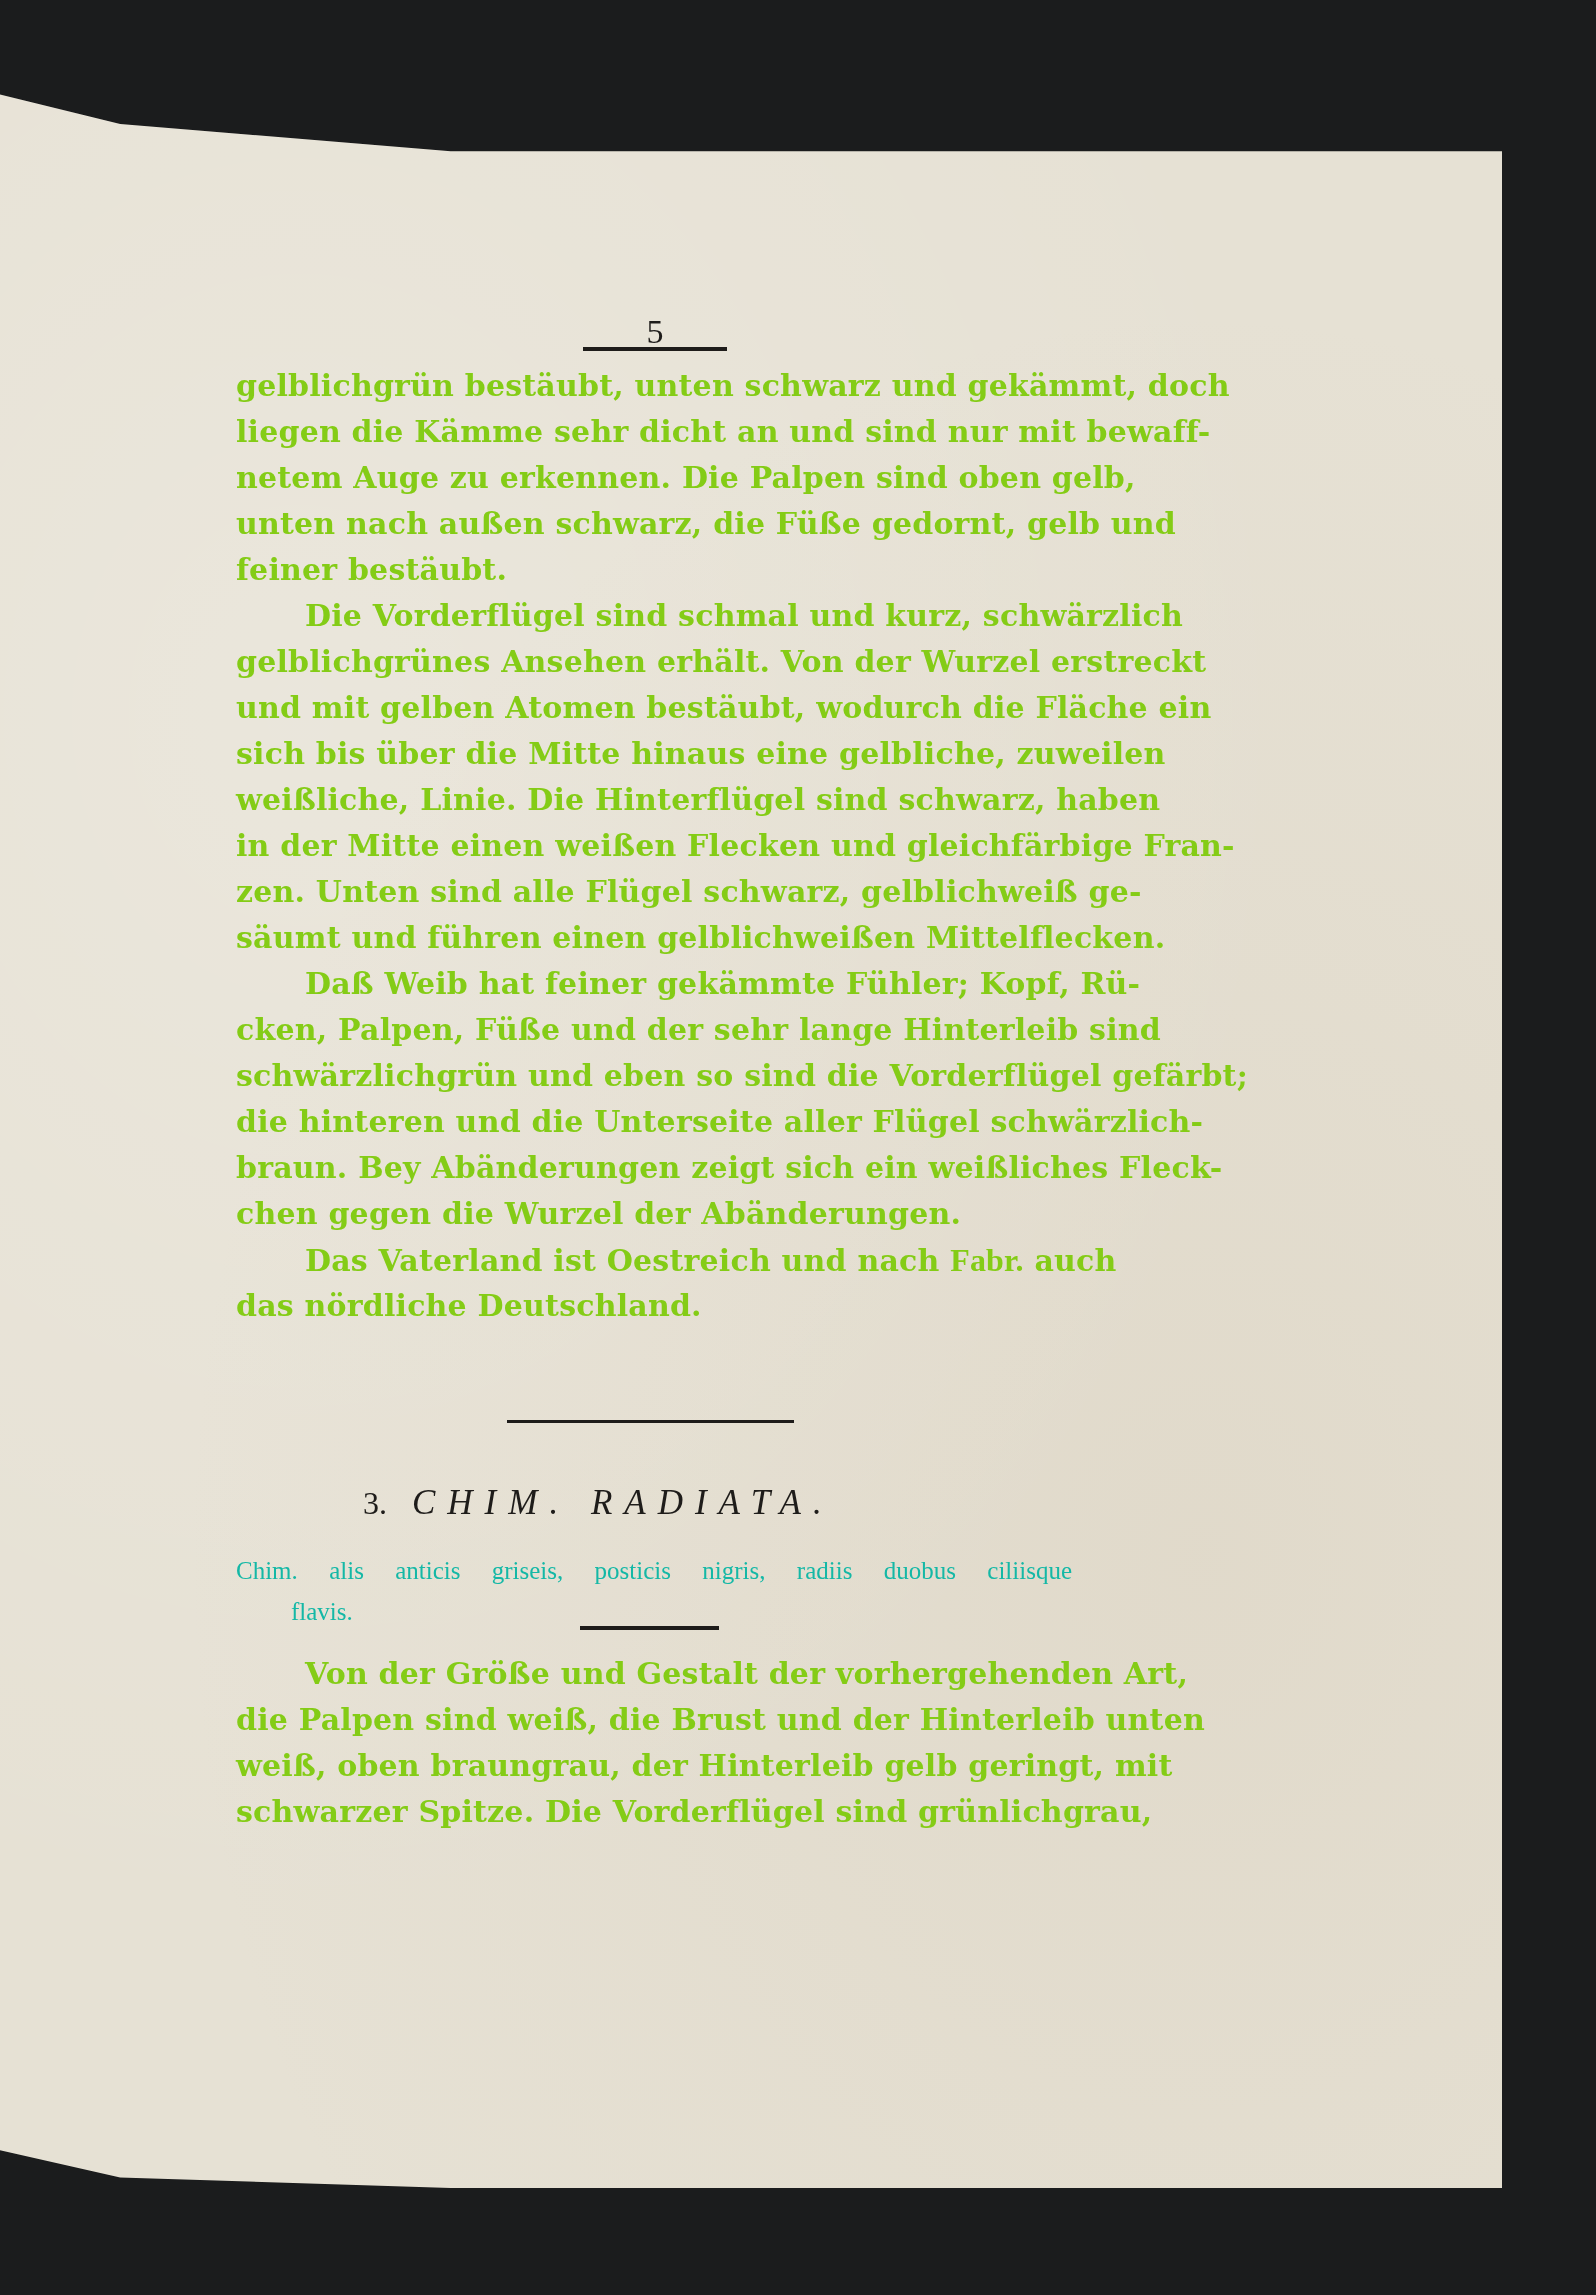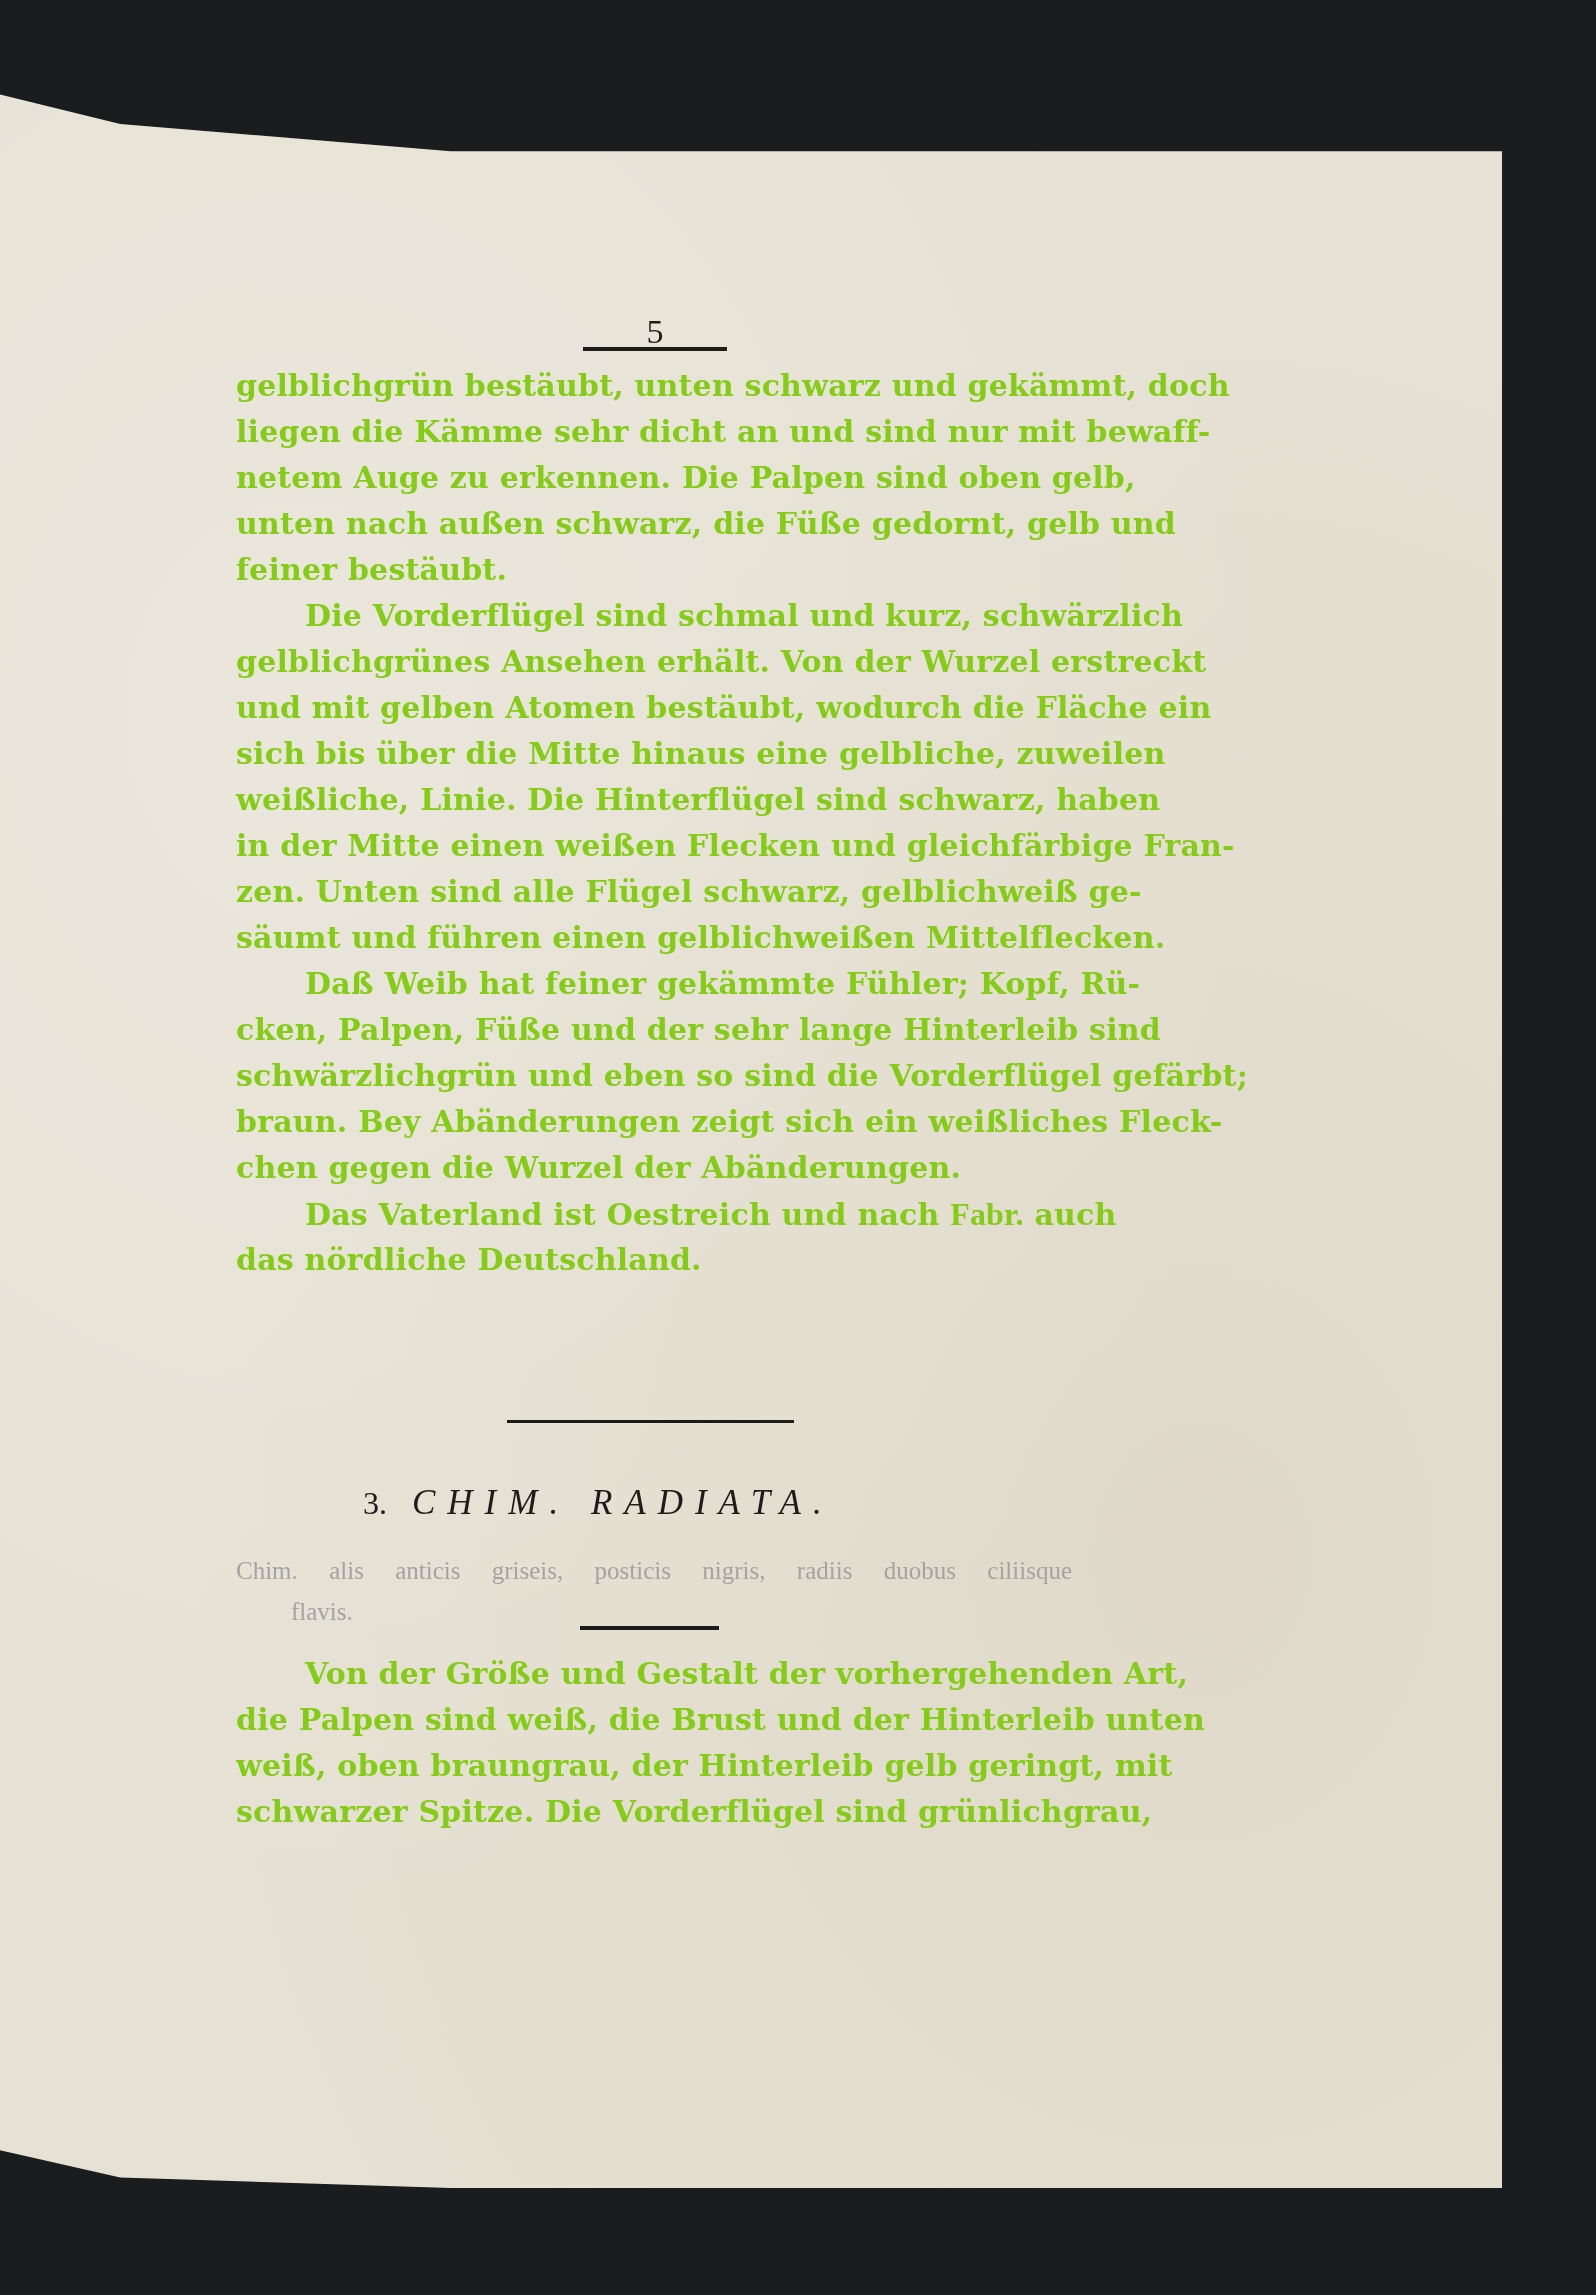--- a/index.html
+++ b/index.html
@@ -90,21 +90,21 @@
       letter-spacing: 12px;
       margin-top: 48px;
     }
     .diagnosis {
       position: absolute;
       left: 236px;
       top: 1550px;
       width: 836px;
       font-family: "Liberation Serif", serif;
       font-size: 25px;
-      color: #a3a3a3;
+      color: #14b8a6;
     }
     .diagnosis .line {
       height: 41px;
       line-height: 41px;
     }
     .diagnosis .cont { padding-left: 55px; }
   </style>
 </head>
 <body>
 
@@ -128,20 +128,21 @@
     <div class="line">sich bis über die Mitte hinaus eine gelbliche, zuweilen</div>
     <div class="line">weißliche, Linie. Die Hinterflügel sind schwarz, haben</div>
     <div class="line">in der Mitte einen weißen Flecken und gleichfärbige Fran-</div>
     <div class="line">zen. Unten sind alle Flügel schwarz, gelblichweiß ge-</div>
     <div class="line last">säumt und führen einen gelblichweißen Mittelflecken.</div>
   </div>
   <div>
     <div class="line indent">Daß Weib hat feiner gekämmte Fühler; Kopf, Rü-</div>
     <div class="line">cken, Palpen, Füße und der sehr lange Hinterleib sind</div>
     <div class="line">schwärzlichgrün und eben so sind die Vorderflügel gefärbt;</div>
+    <div class="line">die hinteren und die Unterseite aller Flügel schwärzlich-</div>
     <div class="line">braun. Bey Abänderungen zeigt sich ein weißliches Fleck-</div>
     <div class="line last">chen gegen die Wurzel der Abänderungen.</div>
   </div>
   <div>
     <div class="line indent"><span>Das Vaterland ist Oestreich und nach </span><span class="roman-inline">Fabr.</span><span> auch</span></div>
     <div class="line last">das nördliche Deutschland.</div>
   </div>
 </div>
 
 <div class="rule section-rule-top"></div>

